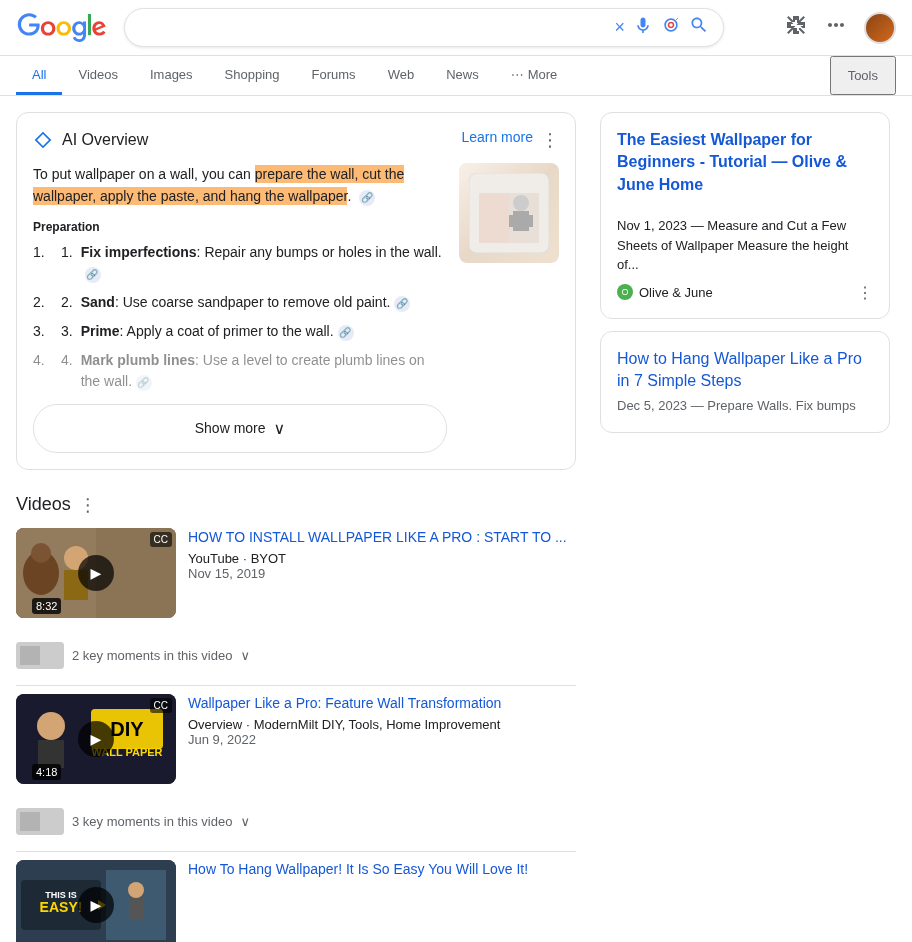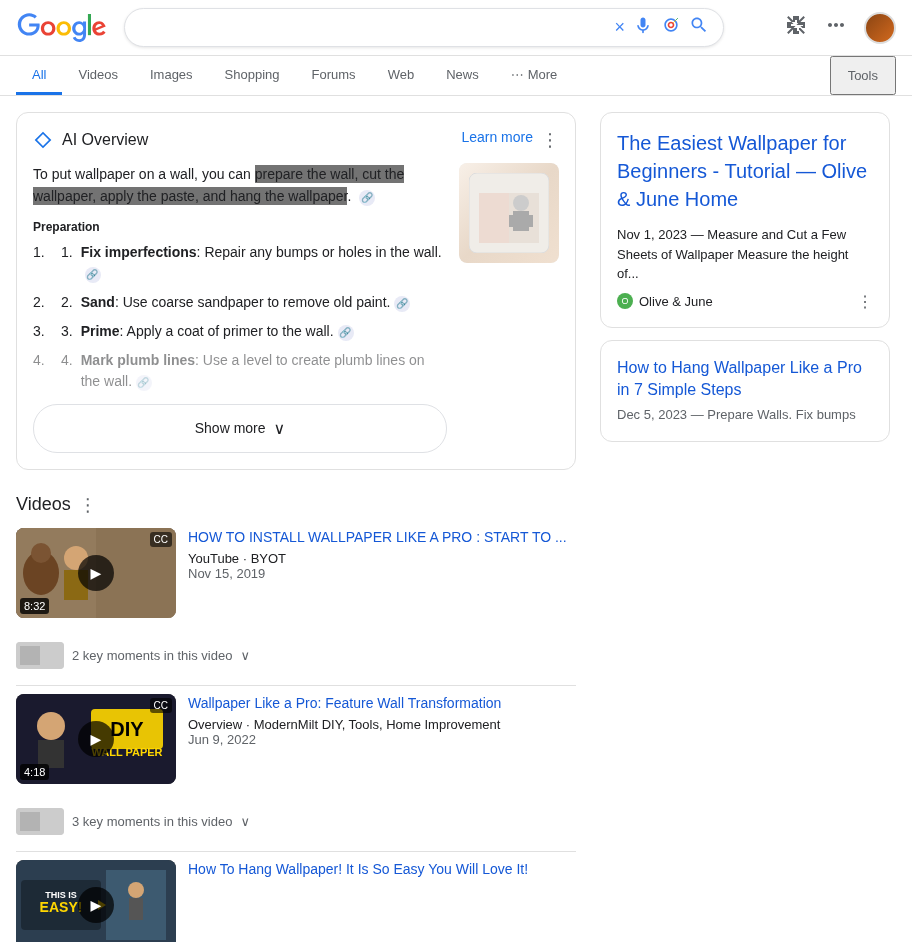--- a/index.html
+++ b/index.html
@@ -31,21 +31,21 @@
     .ai-overview { border: 1px solid #e0e0e0; border-radius: 12px; padding: 16px; margin-bottom: 16px; }
     .ai-header { display: flex; align-items: center; justify-content: space-between; margin-bottom: 12px; }
     .ai-title-group { display: flex; align-items: center; gap: 9px; }
     .ai-diamond { width: 20px; height: 20px; color: #1a73e8; }
     .ai-label { font-size: 16px; font-weight: 500; color: #202124; }
     .ai-actions { display: flex; align-items: flex-start; gap: 8px; }
     .learn-more { color: #1a73e8; font-size: 14px; cursor: pointer; background: none; border: none; }
     .more-dots { background: none; border: none; cursor: pointer; font-size: 18px; color: #5f6368; }
     .ai-body { display: flex; gap: 12px; }
     .ai-text { flex: 1; font-size: 14px; line-height: 1.6; color: #202124; }
-    .ai-highlight { background: #737373; padding: 1px 0; }
+    .ai-highlight { background: #fdba74; padding: 1px 0; }
     .ai-link-icon { display: inline-block; width: 16px; height: 16px; background: #e8eaf6; border-radius: 50%; font-size: 10px; text-align: center; line-height: 16px; margin-left: 4px; color: #5f6368; cursor: pointer; }
     .ai-image { width: 100px; height: 100px; border-radius: 8px; background: #f0ede8; flex-shrink: 0; overflow: hidden; display: flex; align-items: center; justify-content: center; }
 
     
     .prep-title { font-size: 12px; font-weight: bold; margin: 12px 0 8px; }
     .prep-list { list-style: none; counter-reset: prep-counter; }
     .prep-item { counter-increment: prep-counter; display: flex; align-items: flex-start; gap: 8px; margin-bottom: 8px; font-size: 14px; line-height: 1.5; }
     .prep-item::before { content: counter(prep-counter) "."; font-size: 14px; min-width: 20px; }
     .prep-item .item-key { font-weight: bold; }
     .prep-item .item-link { display: inline-block; width: 16px; height: 16px; background: #e8eaf6; border-radius: 50%; font-size: 10px; text-align: center; line-height: 16px; margin-left: 4px; color: #5f6368; cursor: pointer; }
@@ -55,36 +55,36 @@
     .show-more-btn { display: flex; align-items: center; justify-content: center; gap: 8px; width: 100%; padding: 14px; border: 1px solid #dfe1e5; border-radius: 24px; background: none; cursor: pointer; font-size: 14px; color: #202124; margin-top: 12px; }
 
     
     .section-header { display: flex; align-items: center; gap: 8px; margin: 24px 0 12px; }
     .section-title { font-size: 18px; color: #202124; }
     .section-dots { background: none; border: none; cursor: pointer; color: #5f6368; font-size: 18px; }
 
     .video-item { display: flex; gap: 12px; margin-bottom: 16px; }
     .video-thumb { position: relative; width: 160px; height: 90px; border-radius: 8px; overflow: hidden; background: #333; flex-shrink: 0; }
     .play-btn { width: 36px; height: 36px; background: rgba(0,0,0,0.7); border-radius: 50%; display: flex; align-items: center; justify-content: center; color: #fff; font-size: 14px; position: absolute; top: 50%; left: 50%; transform: translate(-50%,-50%); }
-    .video-duration { position: absolute; bottom: 4px; left: 4px; background: rgba(0,0,0,0.8); color: #fff; font-size: 11px; padding: 2px 4px; border-radius: 3px; }
+    .video-duration { position: absolute; bottom: 4px; left: 16px; background: rgba(0,0,0,0.8); color: #fff; font-size: 11px; padding: 2px 4px; border-radius: 3px; }
     .video-cc { position: absolute; top: 4px; right: 4px; background: rgba(0,0,0,0.6); color: #fff; font-size: 10px; padding: 2px 4px; border-radius: 3px; }
     .video-info { flex: 1; }
     .video-title { color: #1558d6; font-size: 14px; font-weight: 500; line-height: 1.4; margin-bottom: 4px; cursor: pointer; text-transform: uppercase; }
     .video-title-normal { color: #1558d6; font-size: 14px; font-weight: 500; line-height: 1.4; margin-bottom: 4px; cursor: pointer; }
     .video-source { font-size: 13px; color: #202124; }
     .video-date { font-size: 13px; color: #5f6368; }
     .key-moments { display: flex; align-items: center; gap: 8px; padding: 8px 0; font-size: 13px; color: #5f6368; cursor: pointer; }
     .key-moments-thumb { width: 48px; height: 27px; border-radius: 4px; background: #ddd; overflow: hidden; }
 
     
     .divider { border: none; border-top: 1px solid #e0e0e0; margin: 8px 0; }
 
     
     .result-card { border: 1px solid #e0e0e0; border-radius: 12px; padding: 16px; margin-bottom: 12px; }
-    .card-title { font-size: 20px; font-weight: 400; color: #1558d6; cursor: pointer; margin-bottom: 12px; line-height: 1.4; }
+    .card-title { font-size: 16px; font-weight: 700; color: #1558d6; cursor: pointer; margin-bottom: 20px; line-height: 1.4; }
     .card-date-snippet { font-size: 13px; color: #202124; line-height: 1.5; margin-bottom: 8px; }
     .card-source-row { display: flex; align-items: center; justify-content: space-between; }
     .card-source-info { display: flex; align-items: center; gap: 6px; }
     .card-favicon { width: 16px; height: 16px; border-radius: 50%; background: #4caf50; display: flex; align-items: center; justify-content: center; font-size: 9px; color: white; }
     .card-source-name { font-size: 13px; color: #202124; }
     .card-more-dots { background: none; border: none; cursor: pointer; font-size: 16px; color: #5f6368; }
 
     .card2-title { font-size: 16px; font-weight: 500; color: #1558d6; cursor: pointer; margin-bottom: 4px; line-height: 1.4; }
     .card2-date-snippet { font-size: 13px; color: #5f6368; line-height: 1.5; }
 

